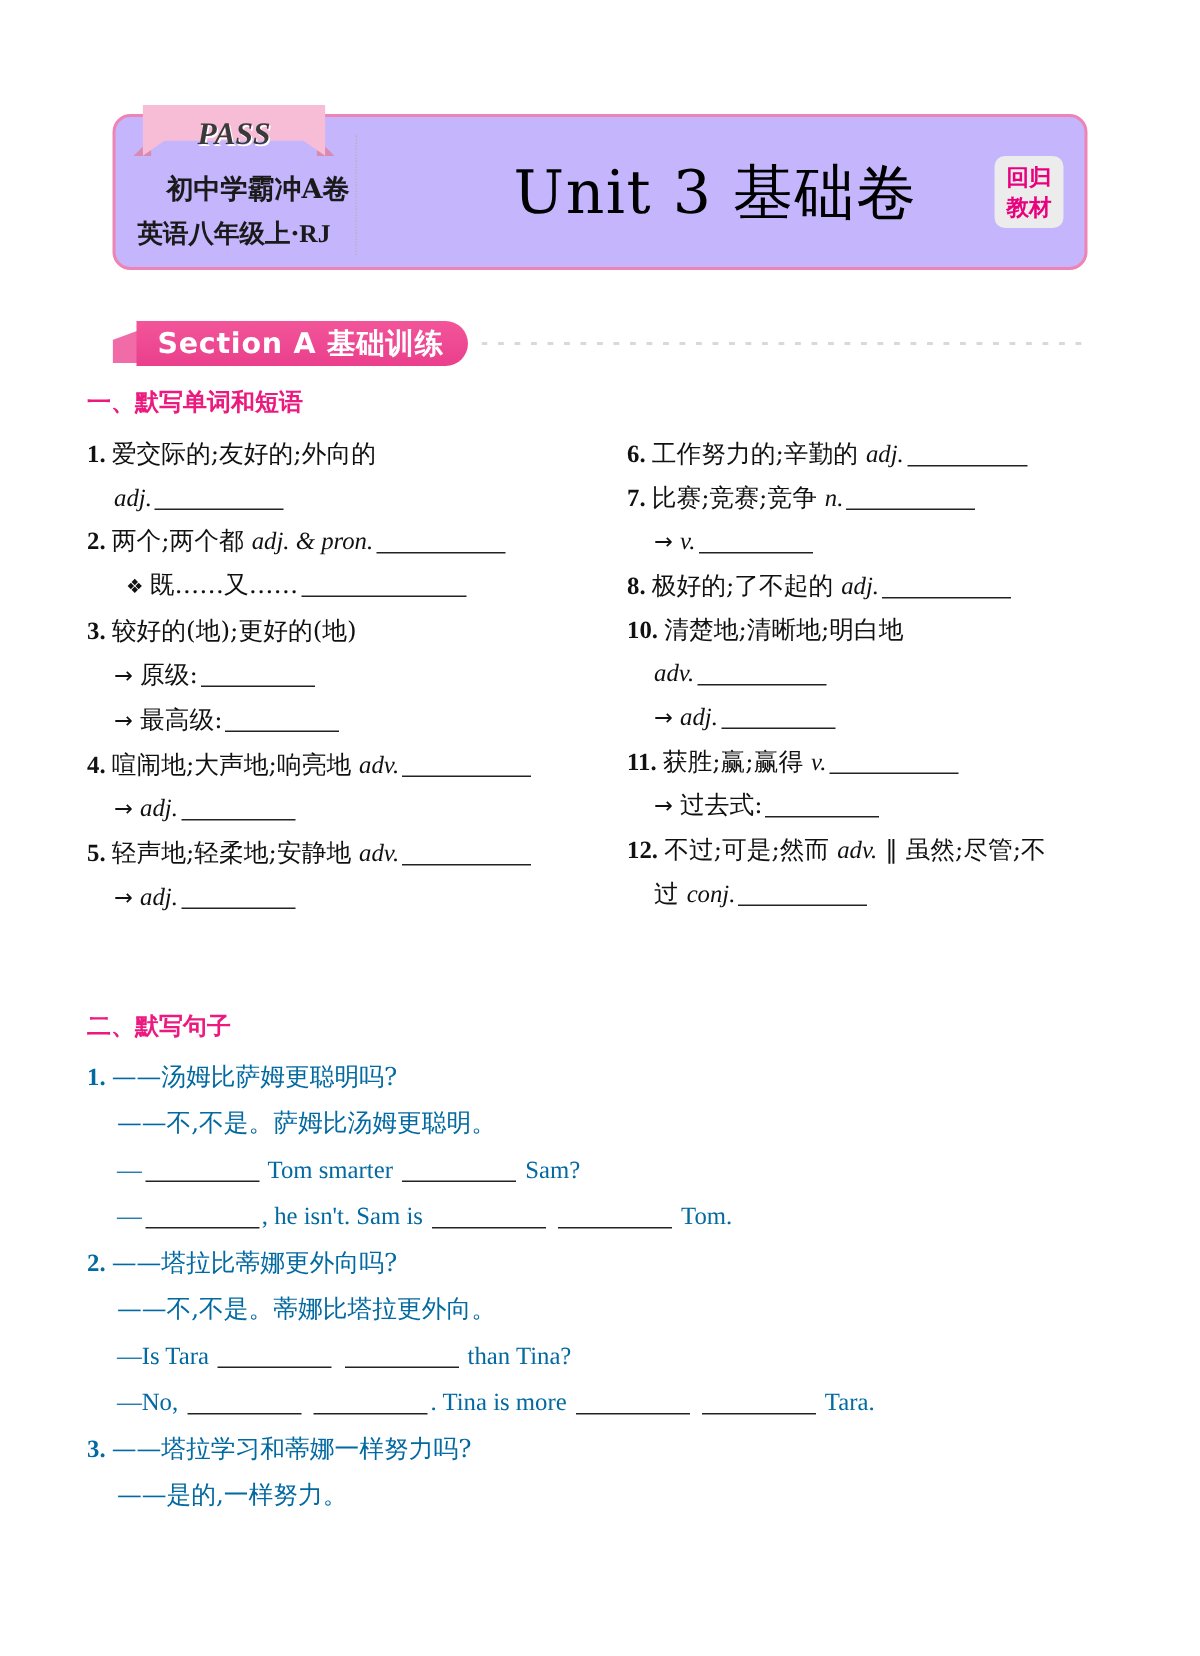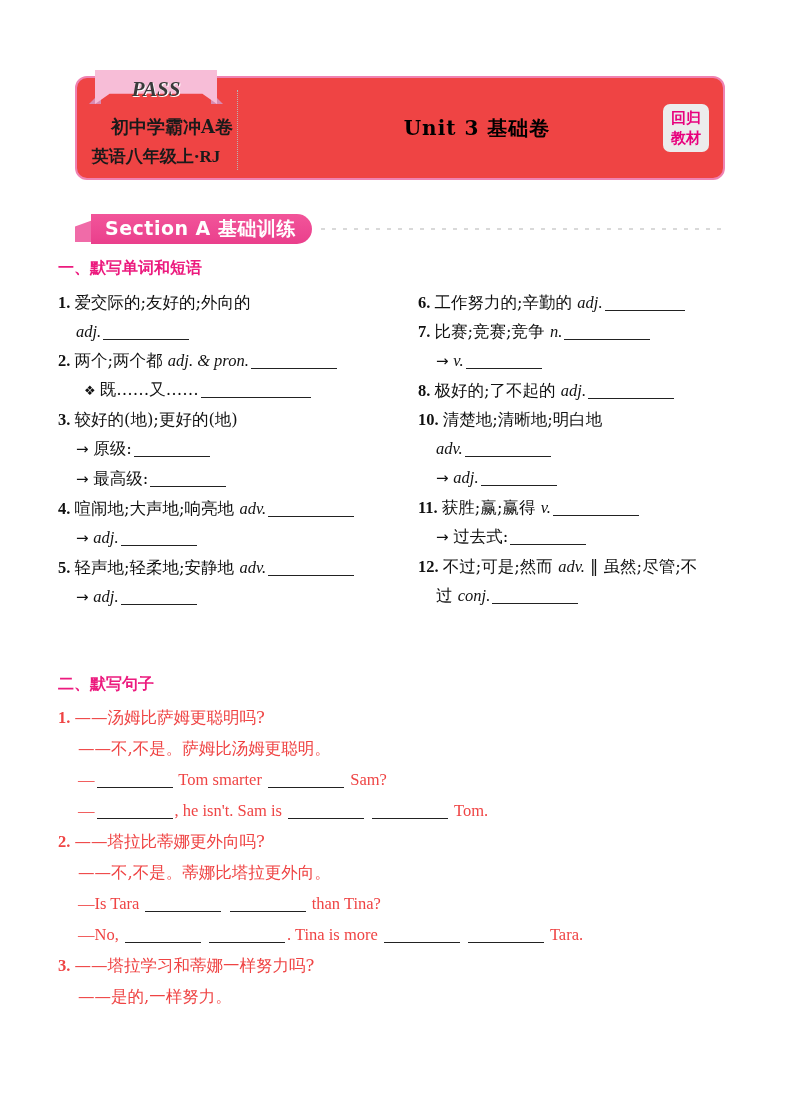--- a/index.html
+++ b/index.html
@@ -6,21 +6,21 @@
   body{
     width:800px;height:1104px;background:#ffffff;
     font-family:"Liberation Serif","DejaVu Serif",serif;
     color:#111;overflow:hidden;position:relative;
   }
   .page{position:relative;width:800px;height:1104px;}
 
   
   .header{
     position:absolute;left:75px;top:76px;width:650px;height:104px;
-    border:2px solid #ef83b3;border-radius:12px;background:#ef4444;
+    border:2px solid #ef83b3;border-radius:12px;background:#c4b5fd;
     box-sizing:border-box;
   }
   .hdr-left{
     position:absolute;left:0;top:0;width:160px;height:100%;
     box-sizing:border-box;
   }
   .ribbon{
     position:absolute;left:18px;top:-8px;width:122px;height:34px;
     background:#f7bdd7;
     clip-path:polygon(0 0,100% 0,100% 100%,88% 70%,12% 70%,0 100%);
@@ -51,21 +51,21 @@
   .hl2{font-size:17px;line-height:28px;color:#1a1a1a;
        font-family:"DejaVu Serif","Liberation Serif",serif;font-weight:600;}
   .hl2 b{font-family:"Liberation Serif",serif;font-weight:bold;}
   .hdr-divider{
     position:absolute;left:160px;top:12px;width:0;height:80px;
     border-left:1px dotted #b5b5b5;
   }
   .hdr-title{
     position:absolute;left:170px;top:0;width:460px;height:100%;
     display:flex;align-items:center;justify-content:center;
-    font-size:20px;font-weight:bold;color:#000;letter-spacing:1px;
+    font-size:40px;font-weight:normal;color:#000;letter-spacing:1px;
     font-family:"DejaVu Serif","Liberation Serif",serif;
   }
   .hdr-badge{
     position:absolute;right:14px;top:26px;width:46px;height:48px;
     background:#ececec;border-radius:7px;
     display:flex;flex-direction:column;align-items:center;justify-content:center;
   }
   .hdr-badge span{
     font-size:15px;line-height:20px;color:#e8007d;font-weight:bold;
     font-family:"DejaVu Serif","Liberation Serif",serif;
@@ -116,21 +116,21 @@
     display:inline-block;border-bottom:1.4px solid #222;
     height:16px;vertical-align:-3px;margin:0 2px;
   }.b76{width:76px}
   .b80{width:80px}.b86{width:86px}.b110{width:110px}
   .arrow{font-family:"DejaVu Sans",sans-serif;font-size:15px;}
   .dia{font-family:"DejaVu Sans",sans-serif;font-size:13px;}
 
   
   .sent{
     position:absolute;left:58px;width:690px;
-    font-size:16.5px;line-height:31px;white-space:nowrap;color:#ef4444;
+    font-size:16.5px;line-height:31px;white-space:nowrap;color:#0369a1;
     font-family:"DejaVu Serif","Liberation Serif",serif;
   }
   .sent .num{font-weight:bold;font-family:"Liberation Serif",serif;}
   .sent .ind{display:inline-block;width:20px;}
   .en{font-family:"Liberation Serif","DejaVu Serif",serif;}
 </style>
 </head>
 <body>
 
 <div class="page">

